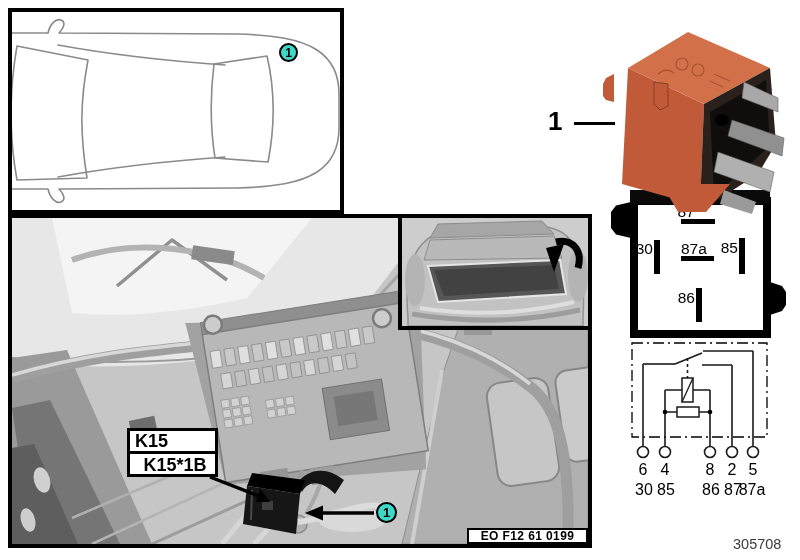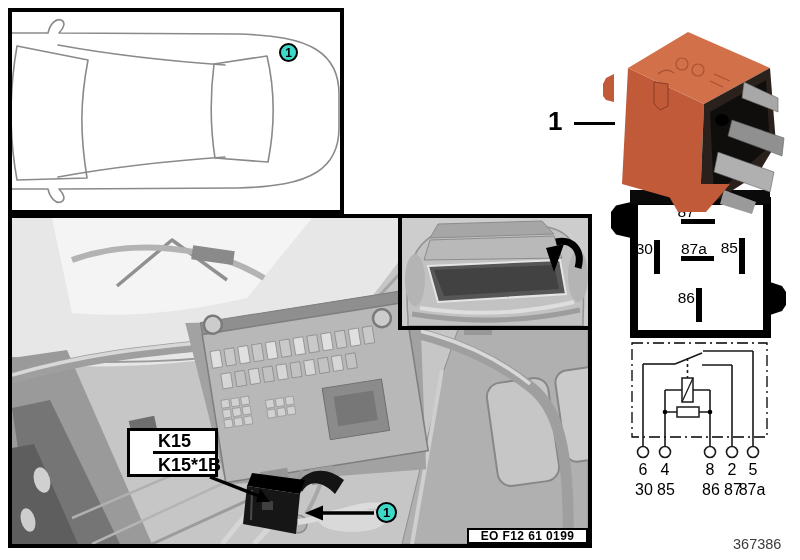--- a/index.html
+++ b/index.html
@@ -24,21 +24,21 @@
              border:4px solid #000;box-sizing:border-box;background:#c6c6c6;overflow:hidden;}
 
   
   .inset-box{position:absolute;left:398px;top:214px;width:194px;height:116px;
              border:4px solid #000;box-sizing:border-box;background:#cdcdcd;overflow:hidden;z-index:20;}
 
   
   .k15-box{position:absolute;left:127px;top:428px;width:91px;height:49px;background:#fff;
            border:3px solid #000;box-sizing:border-box;z-index:25;}
   .k15-row{height:20px;line-height:20px;padding-left:5px;font-size:18px;font-weight:bold;
-           border-bottom:3px solid #000;white-space:nowrap;margin-left:23px;}
+           border-bottom:3px solid #000;white-space:nowrap;}
   .k15-row2{border-bottom:none;height:22px;line-height:22px;text-align:center;}
 
   
   .eo-box{position:absolute;left:467px;top:528px;width:121px;height:16px;background:#fff;
           border:2px solid #000;box-sizing:border-box;font-size:12px;font-weight:bold;
           display:flex;align-items:center;justify-content:center;letter-spacing:.4px;z-index:26;}
 
   
   .relay-photo{position:absolute;left:598px;top:24px;width:190px;height:190px;z-index:12;}
   .callout-1{position:absolute;left:548px;top:106px;font-size:26px;font-weight:bold;z-index:13;}
@@ -293,14 +293,14 @@
       <text x="114" y="139" text-anchor="middle">2</text>
       <text x="135" y="139" text-anchor="middle">5</text>
       <text x="26" y="159" text-anchor="middle">30</text>
       <text x="48" y="159" text-anchor="middle">85</text>
       <text x="93" y="159" text-anchor="middle">86</text>
       <text x="115" y="159" text-anchor="middle">87</text>
       <text x="134" y="159" text-anchor="middle">87a</text>
     </g>
   </svg>
 
-  <div class="part-number">367386</div>
+  <div class="part-number">305708</div>
 </div>
 
 </body></html>

